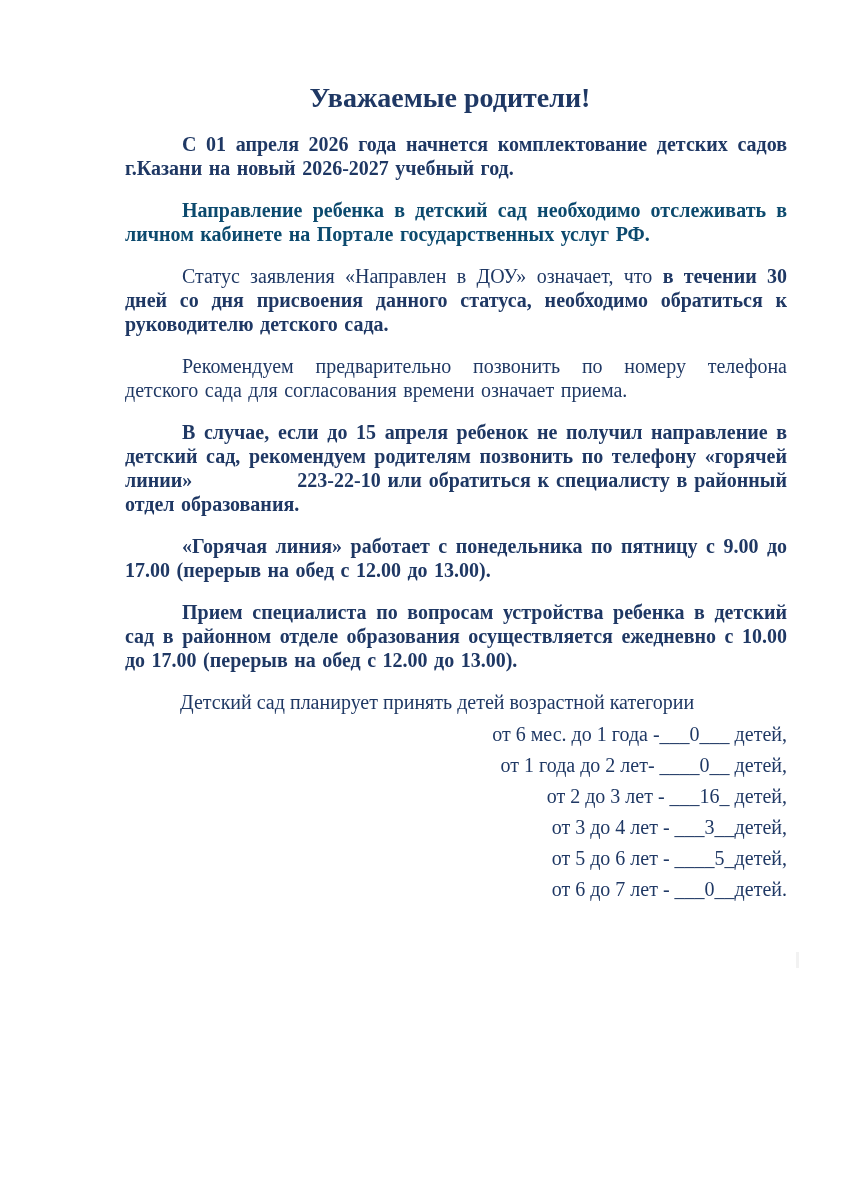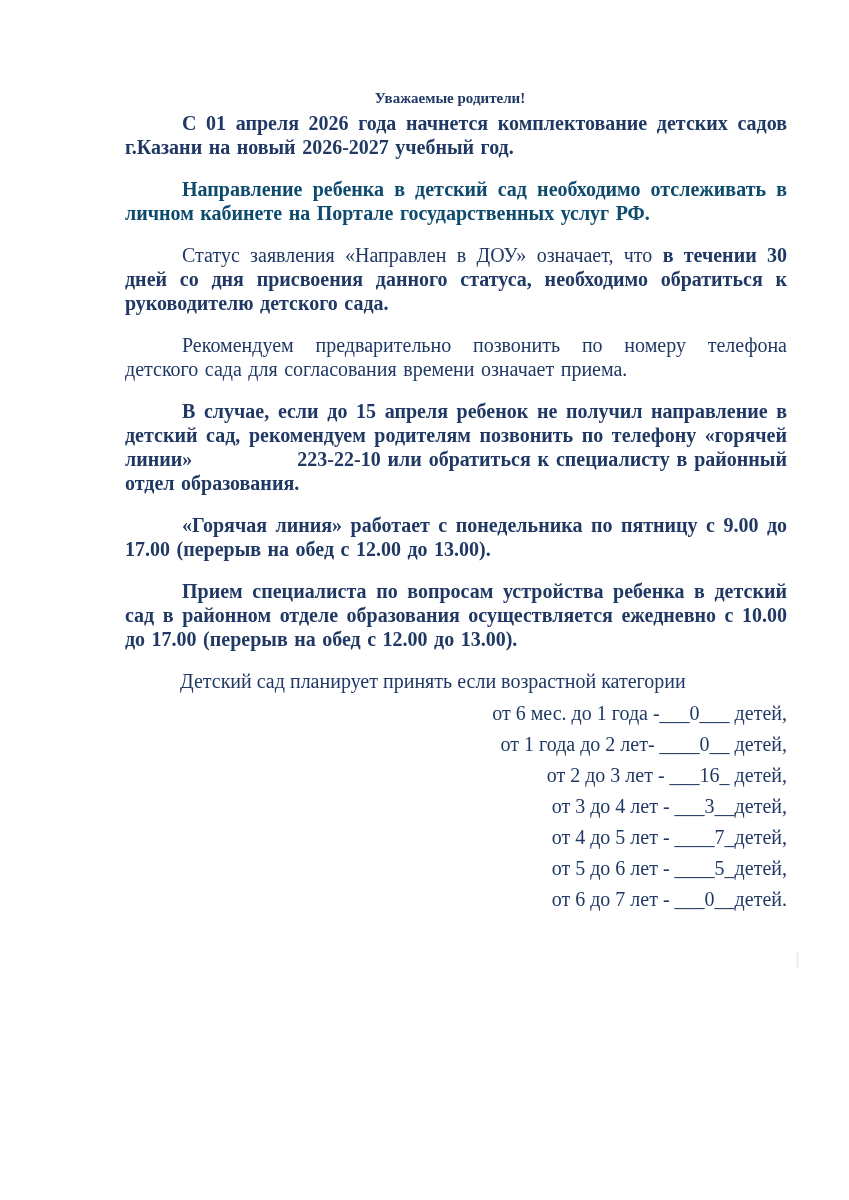--- a/index.html
+++ b/index.html
@@ -18,24 +18,25 @@
   }
   .content {
     position: absolute;
     left: 113px;
     top: 85px;
     width: 674px;
     color: #1F3864;
     font-size: 20px;
   }
   .doc-title {
-    font-size: 15px;
+    font-size: 28px;
     font-weight: bold;
     text-align: center;
     line-height: 26px;
+    margin-bottom: 21px;
     color: #1F3864;
   }
   .para {
     line-height: 24px;
     margin-bottom: 18px;
     text-indent: 57px;
     text-align: justify;
     word-spacing: 1.5px;
     margin-left: 12px;
   }
@@ -80,28 +81,27 @@
     <p class="para"><span>Статус заявления «Направлен в ДОУ» означает, что </span><span class="bold">в течении 30 дней со дня присвоения данного статуса, необходимо обратиться к руководителю детского сада.</span></p>
 
     <p class="para">Рекомендуем предварительно позвонить по номеру телефона детского сада для согласования времени означает приема.</p>
 
     <p class="para bold"><span>В случае, если до 15 апреля ребенок не получил направление в детский сад, рекомендуем родителям позвонить по телефону «горячей линии»</span><span class="tab-gap"></span><span>223-22-10</span> <span>или обратиться к специалисту в районный отдел образования.</span></p>
 
     <p class="para bold">«Горячая линия» работает с понедельника по пятницу с 9.00 до 17.00 (перерыв на обед с 12.00 до 13.00).</p>
 
     <p class="para bold">Прием специалиста по вопросам устройства ребенка в детский сад в районном отделе образования осуществляется ежедневно с 10.00 до 17.00 (перерыв на обед с 12.00 до 13.00).</p>
 
-    <div class="lead-in">Детский сад планирует принять если возрастной категории</div>
+    <div class="lead-in">Детский сад планирует принять детей возрастной категории</div>
 
     <div class="age-list">
       <div class="age-item">от 6 мес. до 1 года -___0___ детей,</div>
       <div class="age-item">от 1 года до 2 лет- ____0__ детей,</div>
       <div class="age-item">от 2 до 3 лет - ___16_ детей,</div>
       <div class="age-item">от 3 до 4 лет - ___3__детей,</div>
-      <div class="age-item">от 4 до 5 лет - ____7_детей,</div>
       <div class="age-item">от 5 до 6 лет - ____5_детей,</div>
       <div class="age-item">от 6 до 7 лет - ___0__детей.</div>
     </div>
 
   </div>
 
   <div class="scan-artifact"></div>
 </div>
 
 </body></html>

